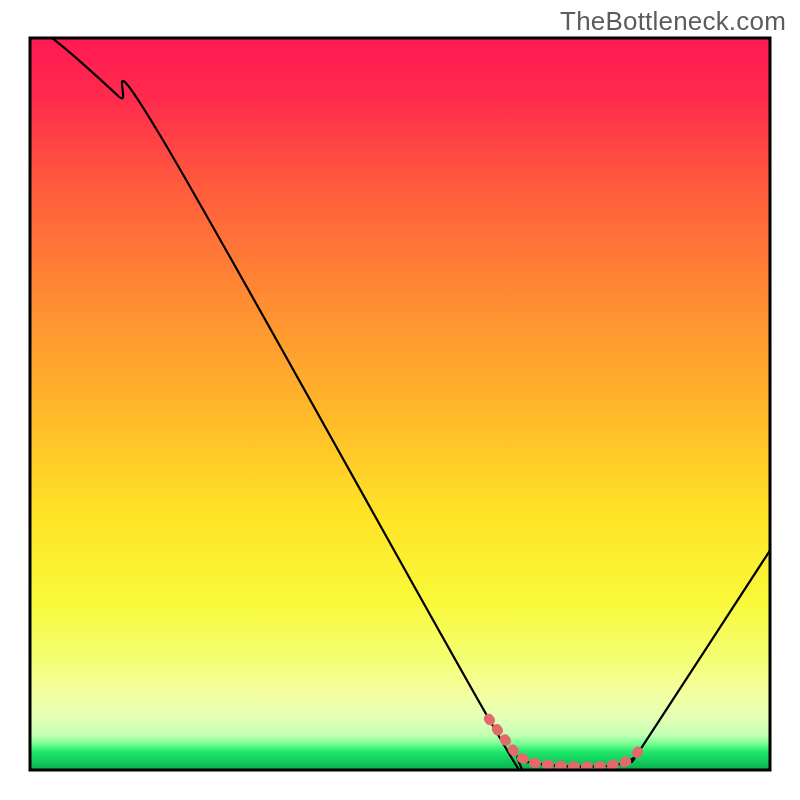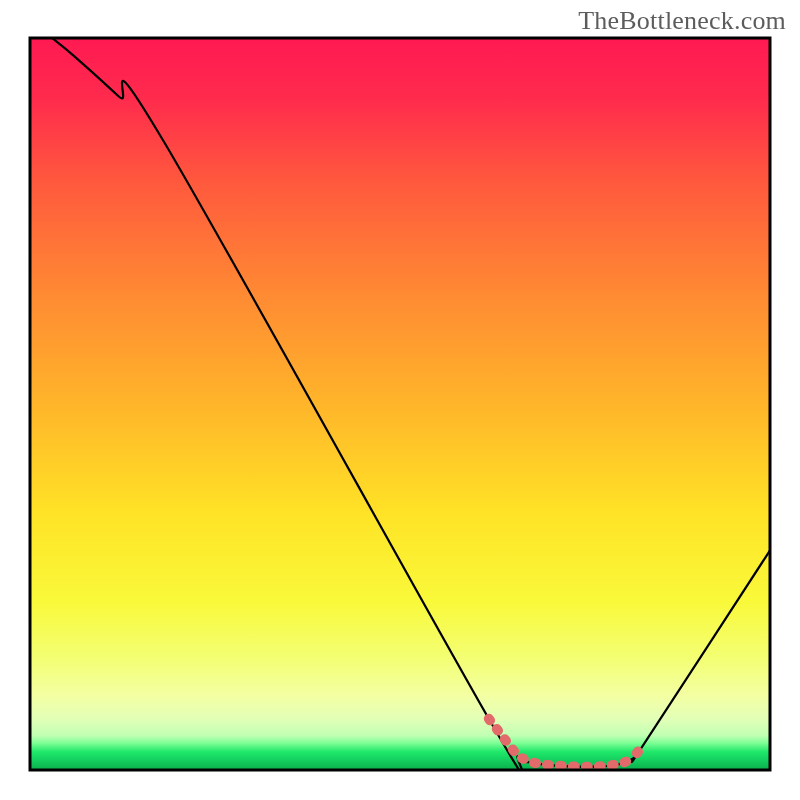--- a/index.html
+++ b/index.html
@@ -7,21 +7,21 @@
   .stage {
     position: relative;
     width: 800px;
     height: 800px;
     background: #fff;
   }
   .watermark {
     position: absolute;
     top: 6px;
     right: 14px;
-    font-family: Liberation Serif, serif;
+    font-family: Liberation Sans, sans-serif;
     font-size: 26px;
     font-weight: 400;
     color: #5c5c5c;
     letter-spacing: 0.2px;
   }
   svg.chart {
     position: absolute;
     left: 0;
     top: 0;
     width: 800px;

